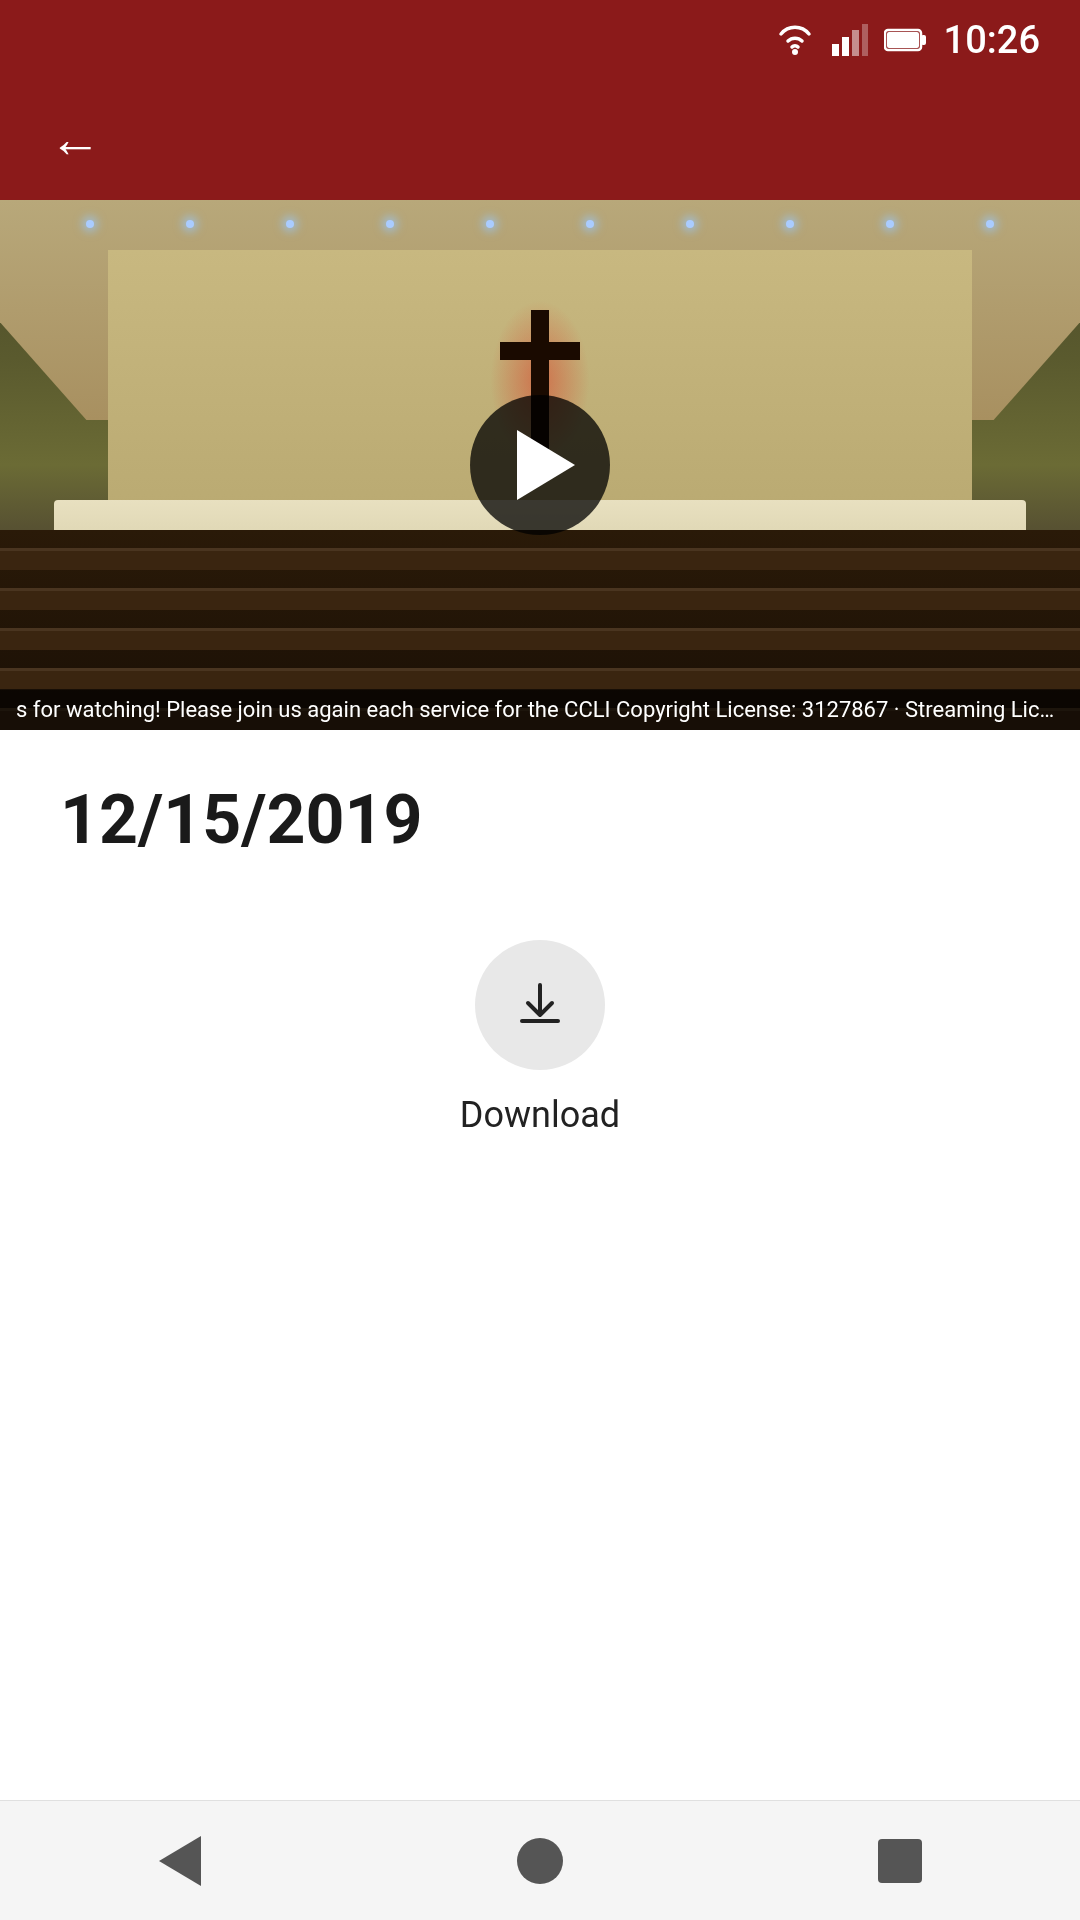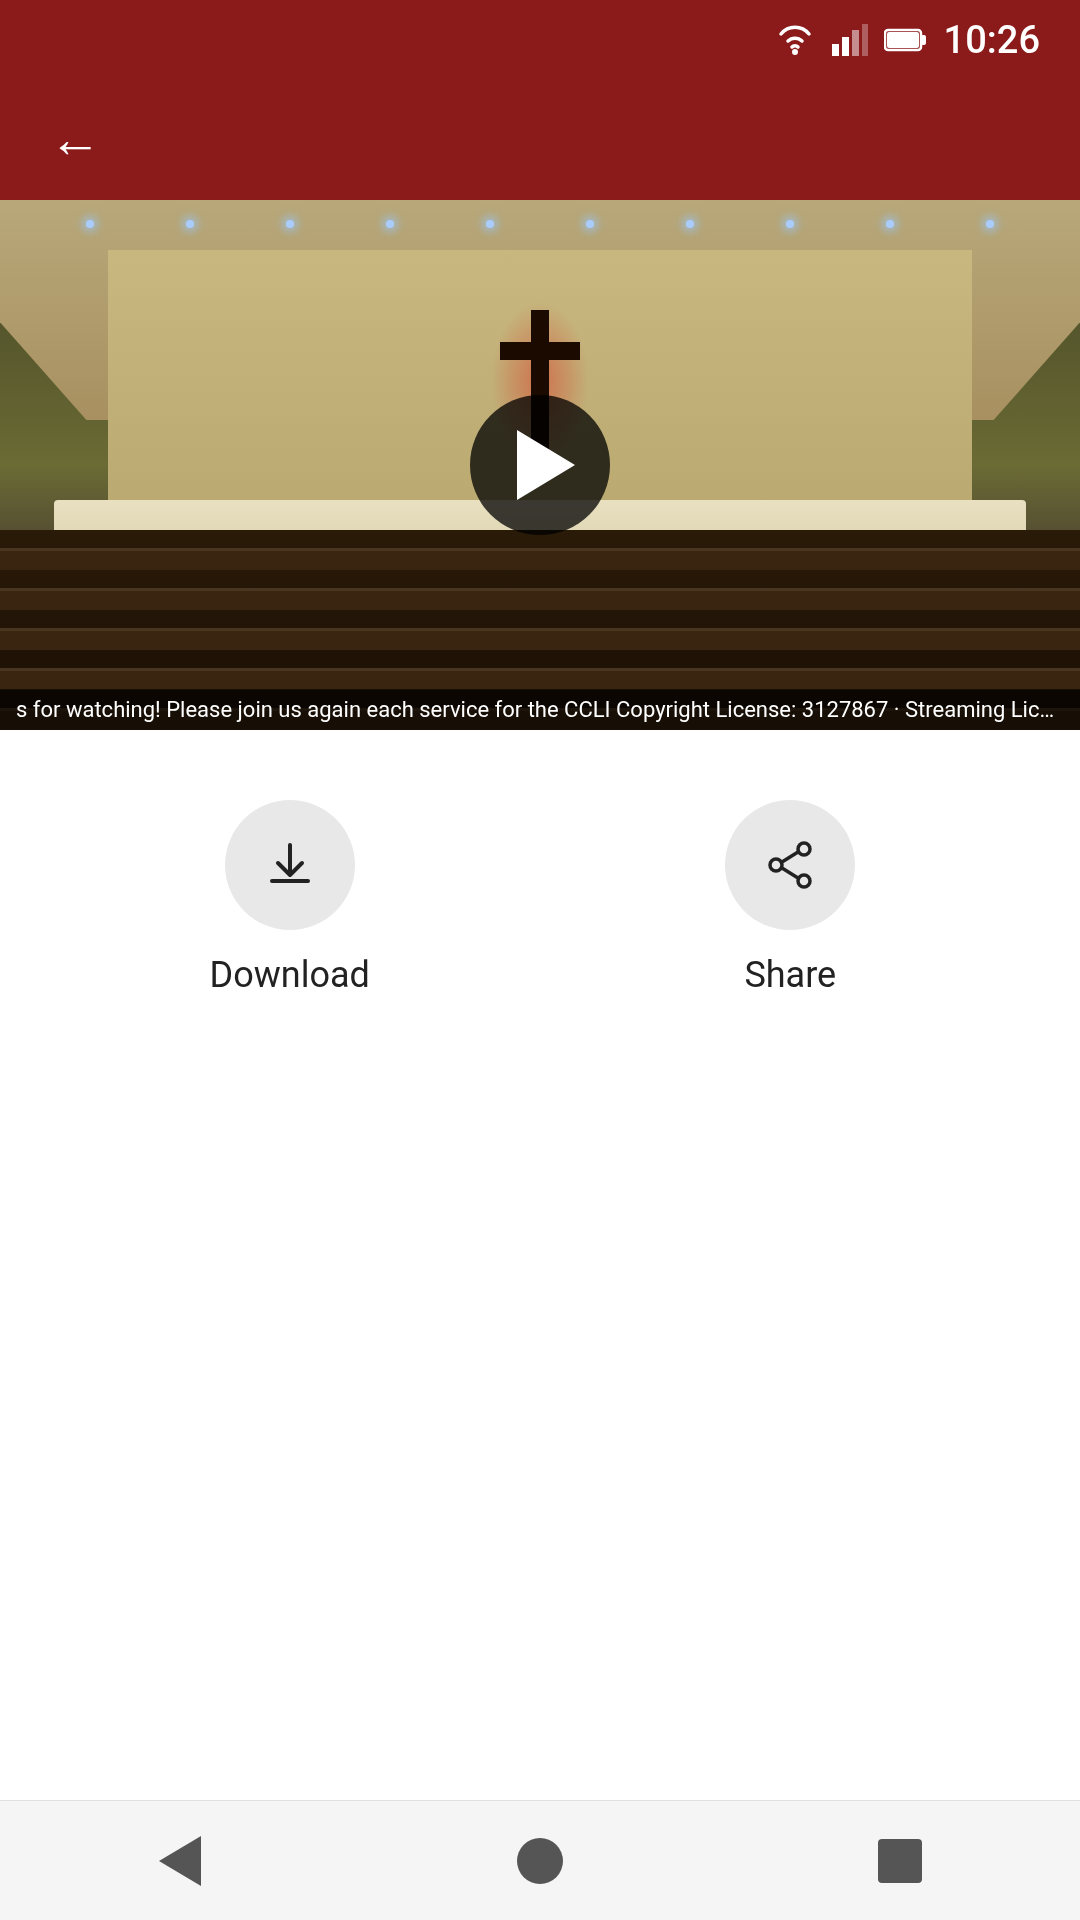--- a/index.html
+++ b/index.html
@@ -451,45 +451,35 @@
   </div>
 
   <div class="play-button">
     <div class="play-triangle"></div>
   </div>
 
   <div class="video-caption">s for watching! Please join us again each service for the    CCLI Copyright License: 3127867 · Streaming License: CSPL145753</div>
 </div>
 
 <div class="content-area">
+  <div class="video-date">12/15/2019</div>
 
   <div class="actions-row">
 
     <div class="action-item">
       <div class="action-circle">
         <svg class="download-svg" viewBox="0 0 56 56" fill="none">
           <path d="M28 8 L28 38 M16 26 L28 38 L40 26" stroke="#222" stroke-width="4" stroke-linecap="round" stroke-linejoin="round"></path>
           <path d="M10 44 L46 44" stroke="#222" stroke-width="4" stroke-linecap="round"></path>
         </svg>
       </div>
       <span class="action-label">Download</span>
     </div>
 
 
-    <div class="action-item">
-      <div class="action-circle">
-        <svg class="share-svg" viewBox="0 0 56 56" fill="none">
-          <circle cx="42" cy="12" r="6" stroke="#222" stroke-width="3.5"></circle>
-          <circle cx="42" cy="44" r="6" stroke="#222" stroke-width="3.5"></circle>
-          <circle cx="14" cy="28" r="6" stroke="#222" stroke-width="3.5"></circle>
-          <path d="M20 25 L36 15 M20 31 L36 41" stroke="#222" stroke-width="3.5" stroke-linecap="round"></path>
-        </svg>
-      </div>
-      <span class="action-label">Share</span>
-    </div>
 
   </div>
 </div>
 
 <div class="nav-bar">
   <div class="nav-button">
     <div class="nav-back"></div>
   </div>
   <div class="nav-button">
     <div class="nav-home"></div>

